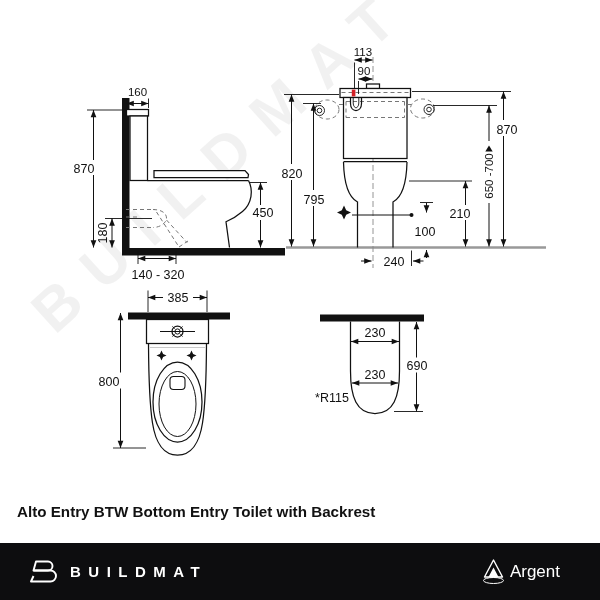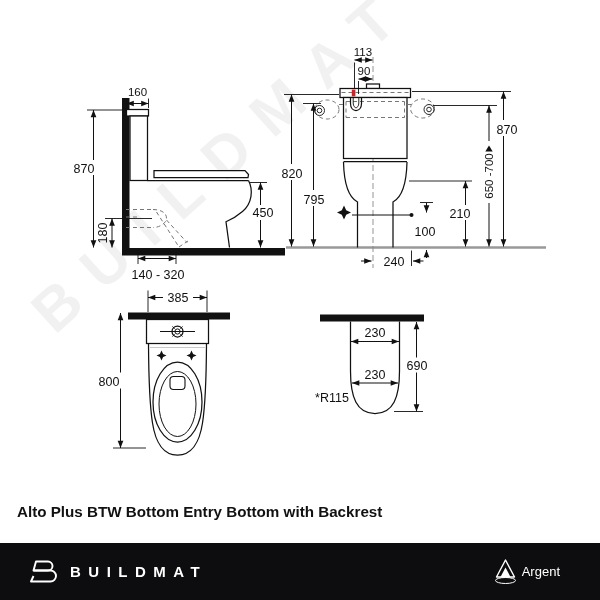--- a/index.html
+++ b/index.html
@@ -9,21 +9,21 @@
        letter-spacing:22px;color:rgba(0,0,0,0.055);transform:rotate(-42deg);
        transform-origin:0 0;white-space:nowrap;z-index:0;}
   svg.drawing{position:absolute;left:0;top:0;z-index:1;}
   .title{position:absolute;left:17px;top:503px;font-size:15.2px;font-weight:700;
        color:#111;z-index:2;}
   .footer{position:absolute;left:0;top:543px;width:600px;height:57px;background:#0d0d0f;
        display:flex;align-items:center;justify-content:space-between;z-index:3;
        box-sizing:border-box;padding:0 40px 0 27px;}
   .brandbox,.partnerbox{display:flex;align-items:center;}
   .brandtext{color:#fff;font-size:15px;font-weight:700;letter-spacing:7.5px;margin-left:9px;}
-  .partnertext{color:#fff;font-size:13px;font-weight:400;margin-left:4px;}
+  .partnertext{color:#fff;font-size:17px;font-weight:400;margin-left:4px;}
   
   .ln{stroke:#111;stroke-width:1.25;fill:none;}
   .fw{fill:#fff;stroke:#111;stroke-width:1.25;}
   .dim{stroke:#111;stroke-width:1;fill:none;}
   .ext{stroke:#111;stroke-width:0.9;fill:none;}
   .dash{stroke:#777;stroke-width:1;fill:none;stroke-dasharray:4 3;}
   .cl{stroke:#888;stroke-width:0.9;fill:none;stroke-dasharray:6 3;}
   .dt{font-family:"Liberation Sans",sans-serif;font-size:11.5px;fill:#111;text-anchor:middle;}
   .dtl{font-size:12.5px;}
   .blk{fill:#111;}
@@ -216,21 +216,21 @@
     <line class="dim" x1="352" y1="383" x2="398" y2="383" marker-start="url(#ah)" marker-end="url(#ah)"></line>
     <text class="dt dtl" x="375" y="378.5">230</text>
     <line class="ext" x1="394" y1="411.5" x2="423" y2="411.5"></line>
     <line class="dim" x1="416.5" y1="322" x2="416.5" y2="411.5" marker-start="url(#ah)" marker-end="url(#ah)"></line>
     <rect class="lblbg" x="402" y="357.5" width="30" height="15"></rect>
     <text class="dt dtl" x="417" y="370">690</text>
     <text class="dt dtl" x="332" y="402">*R115</text>
   </g>
 </svg>
 
-<div class="title">Alto Plus BTW Bottom Entry Bottom with Backrest</div>
+<div class="title">Alto Entry BTW Bottom Entry Toilet with Backrest</div>
 
 <div class="footer">
   <div class="brandbox">
     <svg width="34" height="32" viewBox="0 0 34 32">
       <g fill="none" stroke="#fff" stroke-width="1.9" stroke-linejoin="round">
         <path d="M9,5.5 H21 A4.5,4.5 0 0 1 21,14.5 H6.5 L9,5.5 Z"></path>
         <path d="M6.5,14.5 H23.5 A5.5,5.5 0 0 1 23.5,25.5 H4 L6.5,20"></path>
       </g>
     </svg>
     <span class="brandtext">BUILDMAT</span>

